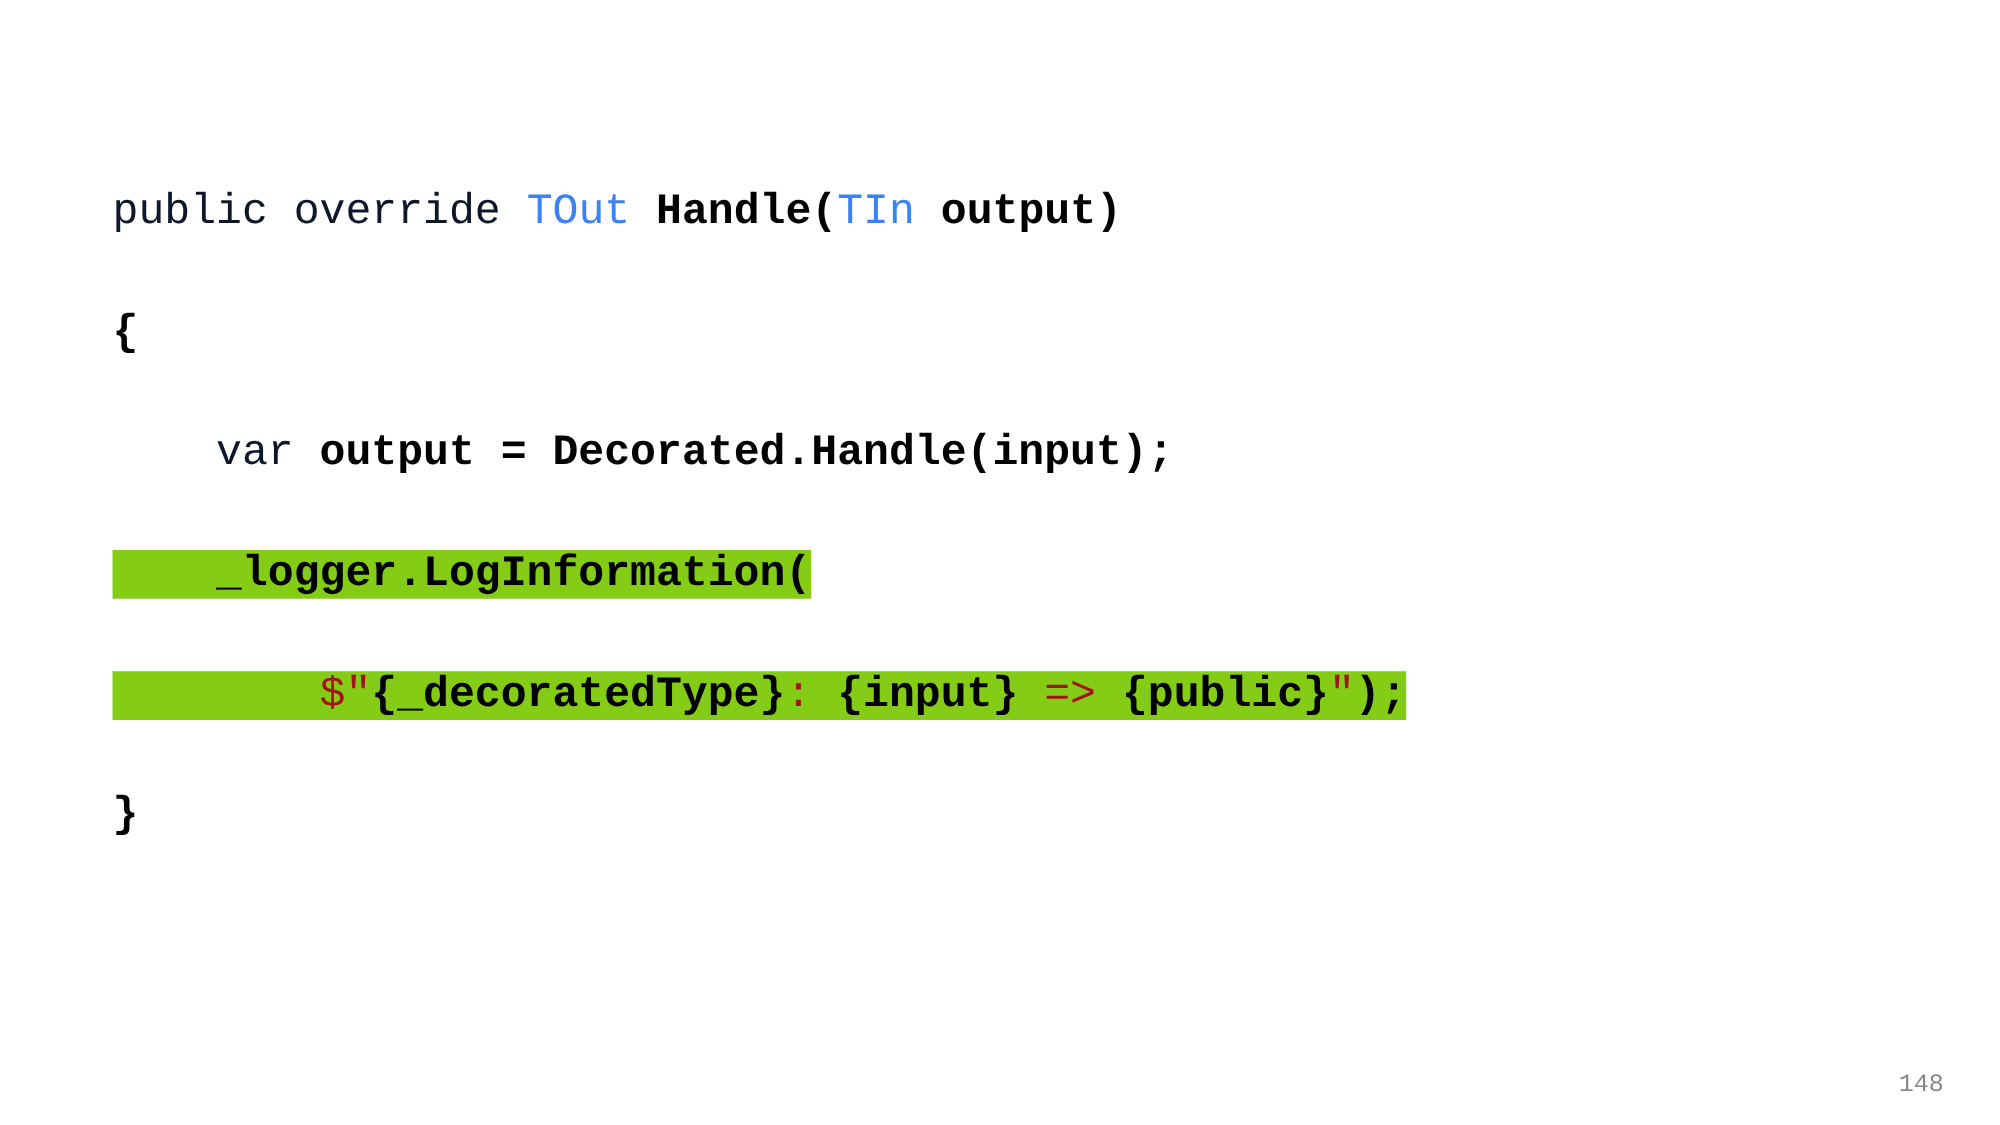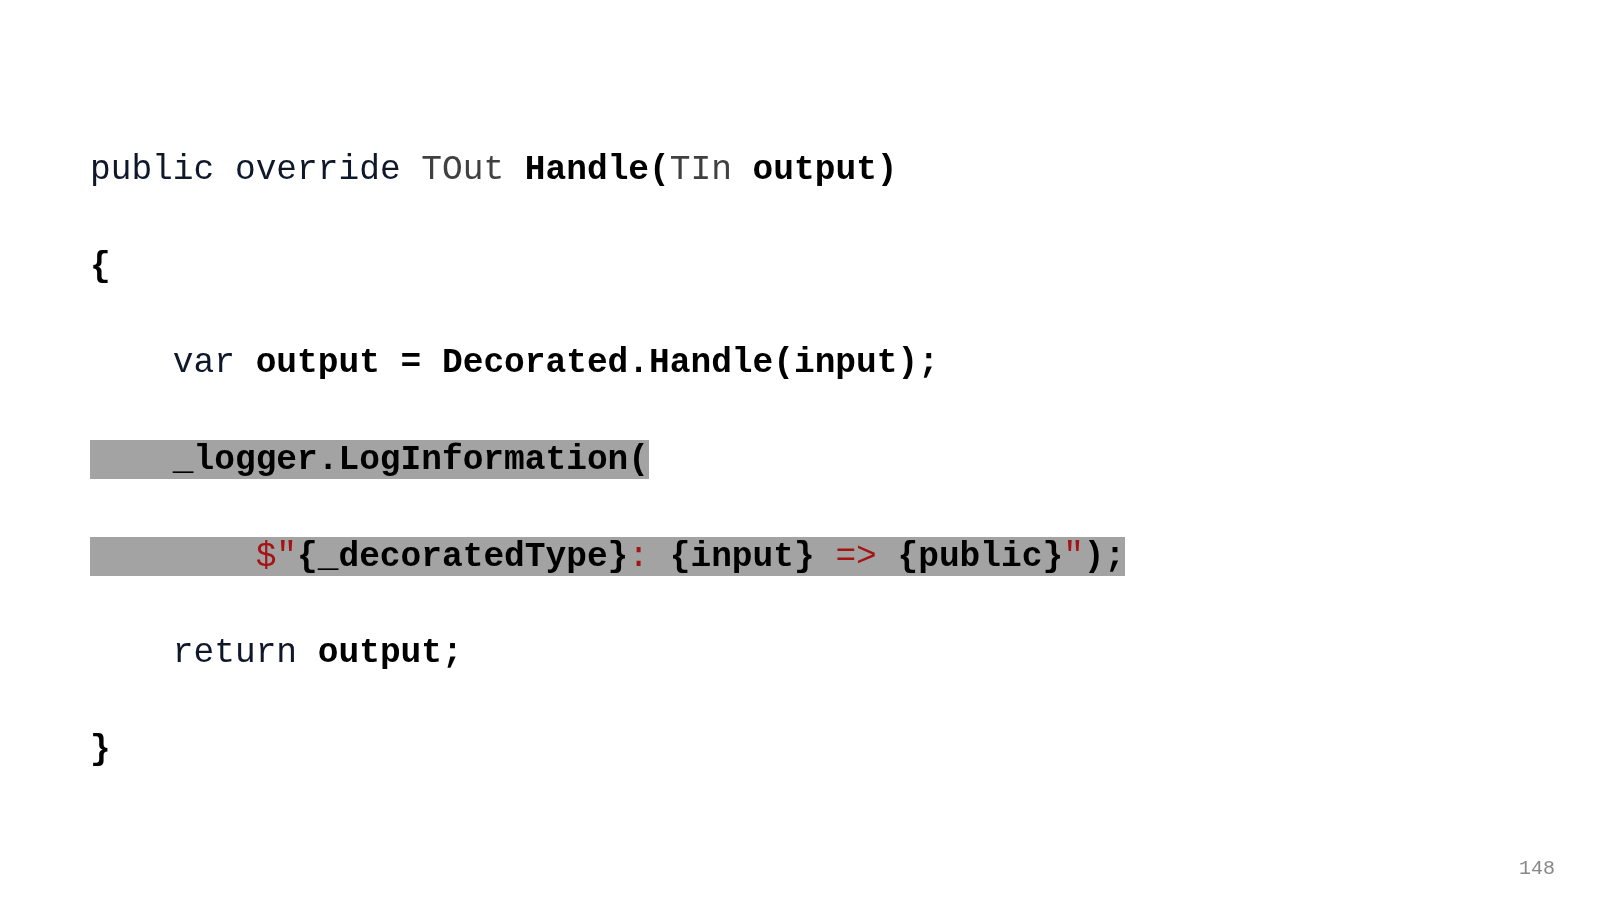--- a/index.html
+++ b/index.html
@@ -13,44 +13,43 @@
     }
     .code-container {
       position: absolute;
       left: 90px;
       top: 98px;
       font-size: 34.5px;
       line-height: 1.4;
       white-space: pre;
     }
     .kw { color: #0f172a; }
-    .type { color: #404040; }
+    .type { color: #3b82f6; }
     .str { color: #a31515; }
     .plain { color: #000000; font-weight: bold; }
-    .hl { background-color: #a3a3a3; }
+    .hl { background-color: #84cc16; }
     .page-number {
       position: absolute;
       right: 45px;
       bottom: 20px;
       font-family: Liberation Mono, monospace;
       font-size: 20px;
       color: #888888;
     }
     .line { display: block; }
   </style>
 </head>
 <body>
 
 <div class="code-container">
 <span class="line"><span class="kw">public</span><span class="plain"> </span><span class="kw">override</span><span class="plain"> </span><span class="type">TOut</span><span class="plain"> Handle(</span><span class="type">TIn</span><span class="plain"> output)</span></span>
 <span class="line plain">{</span>
 <span class="line"><span class="plain">    </span><span class="kw">var</span><span class="plain"> output = Decorated.Handle(input);</span></span>
 <span class="line"><span class="hl plain">    _logger.LogInformation(</span></span>
 <span class="line"><span class="hl"><span class="str">        $"</span><span class="plain">{_decoratedType}</span><span class="str">: </span><span class="plain">{input}</span><span class="str"> =&gt; </span><span class="plain">{public}</span><span class="str">"</span><span class="plain">);</span></span></span>
-<span class="line"><span class="plain">    </span><span class="kw">return</span><span class="plain"> output;</span></span>
 <span class="line plain">}</span>
 <span class="line"> </span>
 
 
 
 
 
 
 
 </div>

